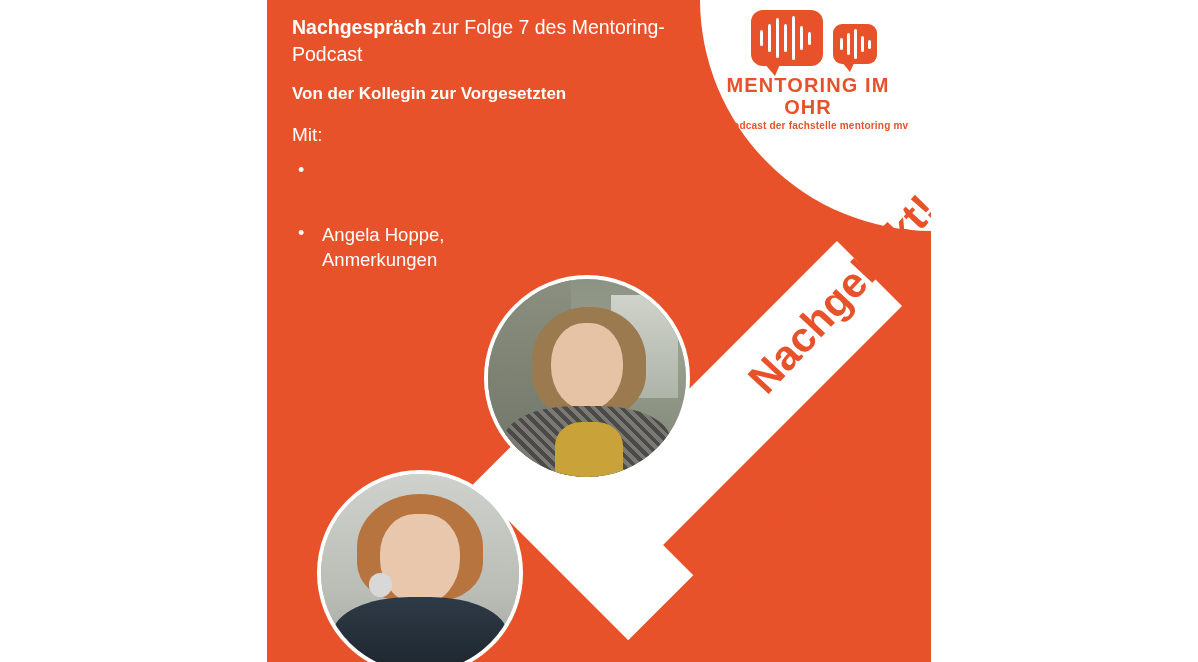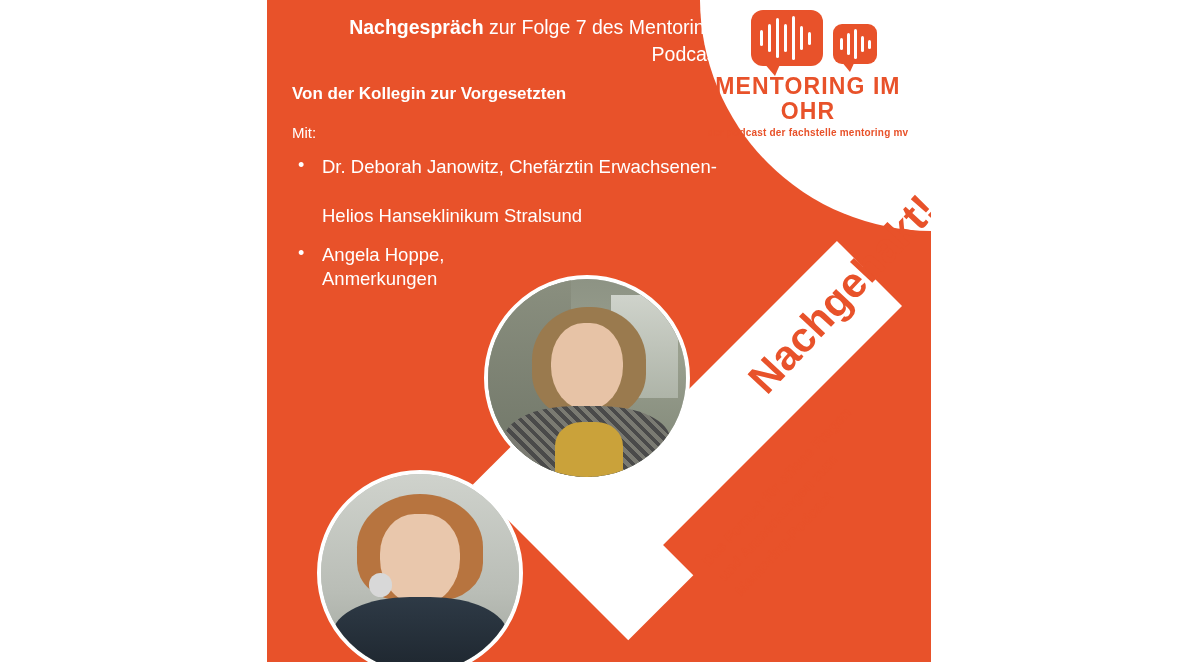--- a/index.html
+++ b/index.html
@@ -98,21 +98,21 @@
     border-top: 11px solid #e8522a;
   }
   .wave {
     position: absolute;
     background: #ffffff;
     border-radius: 2px;
     width: 3px;
   }
   .logo-title {
     color: #e8522a;
-    font-size: 23px;
+    font-size: 20px;
     font-weight: bold;
     letter-spacing: 1.1px;
     line-height: 1.1;
   }
   .logo-sub {
     color: #e8522a;
     font-size: 10px;
     font-weight: bold;
     letter-spacing: 0.2px;
     margin-top: 2px;
@@ -123,30 +123,29 @@
     position: absolute;
     left: 25px;
     top: 14px;
     width: 430px;
     color: #ffffff;
   }
   .line-1 {
     font-size: 19.5px;
     line-height: 1.38;
     margin-bottom: 16px;
-    text-align: right;
   }
   .line-1 .bold { font-weight: bold; }
   .subtitle {
     font-size: 17px;
     font-weight: bold;
     margin-bottom: 20px;
   }
   .mit {
-    font-size: 15px;
+    font-size: 19px;
     margin-bottom: 14px;
   }
   ul.guests {
     list-style: none;
     margin: 0;
     padding: 0;
   }
   ul.guests li {
     position: relative;
     padding-left: 30px;
@@ -328,23 +327,22 @@
     </div>
 
     <div class="textblock">
       <div class="line-1">
         <span class="bold">Nachgespräch</span><span> zur Folge 7 des Mentoring-Podcast</span>
       </div>
       <div class="subtitle">Von der Kollegin zur Vorgesetzten</div>
       <div class="mit">Mit:</div>
       <ul class="guests">
         <li>
-          <span>Dr. Deborah Janowitz, Chefärztin Erwachsenen-</span><br>
           <br>
-          <span>Helios Hanseklinikum Stralsund</span>
+          <br>
         </li>
         <li>
           <span>Angela Hoppe,</span><br>
           <span>Anmerkungen</span>
         </li>
       </ul>
     </div>
 
     <div class="check-wrap">
       <div class="check-bar check-short"></div>

